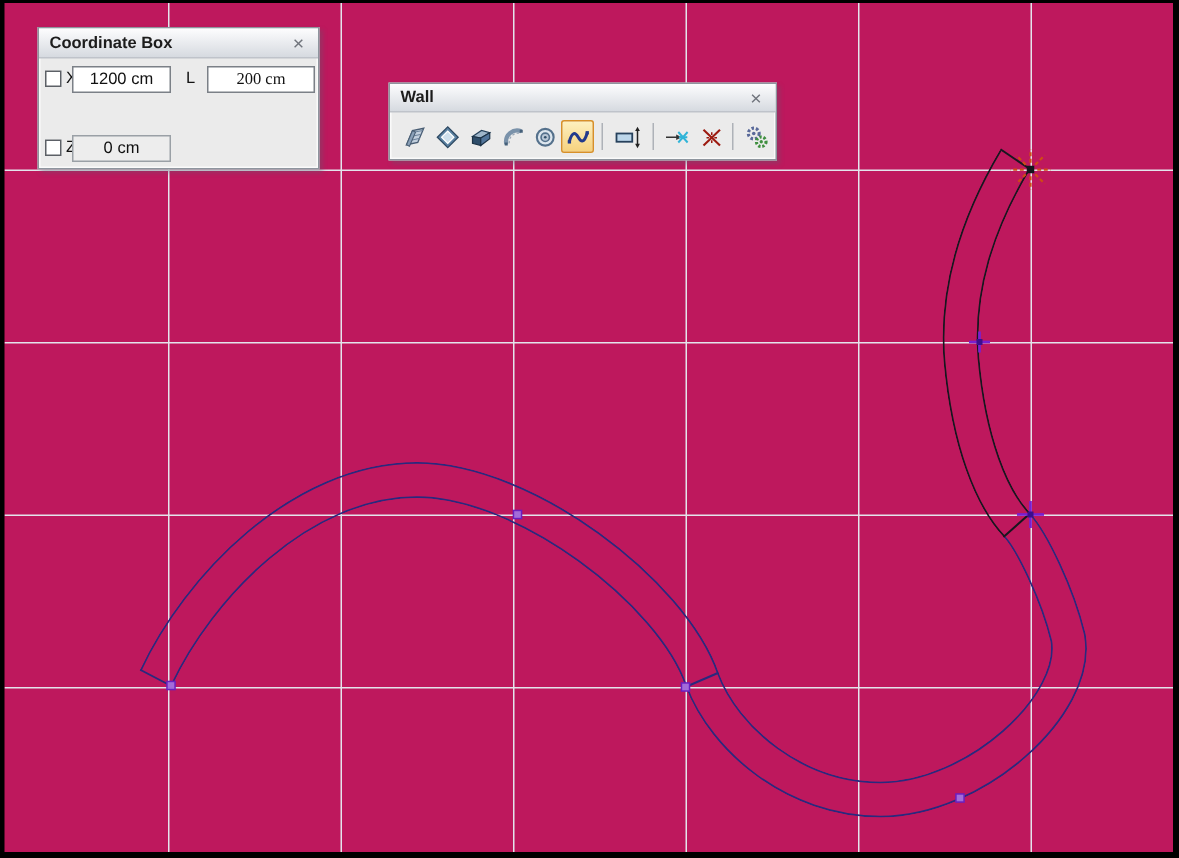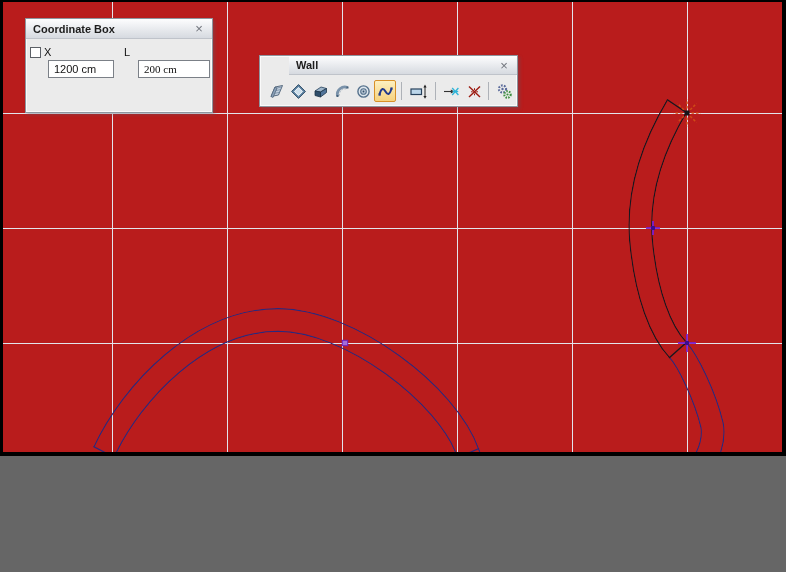--- a/index.html
+++ b/index.html
@@ -1,18 +1,18 @@
 <!DOCTYPE html>
 <html><head>
 <meta charset="utf-8">
 <style>
   html,body{margin:0;padding:0;background:#666;}
   *{box-sizing:border-box;}
   .window{
-    position:relative;width:786px;height:456px;background:#b91c1c;
+    position:relative;width:786px;height:572px;background:#be185d;
     border-top:2px solid #000;border-left:3px solid #000;
     border-right:4px solid #000;border-bottom:4px solid #000;
     overflow:hidden;font-family:"Liberation Sans",sans-serif;
   }
   #canvas-svg{position:absolute;left:0;top:0;width:779px;height:566px;display:block;}
 
   
   .palette{
     position:absolute;background:#ebebeb;border:1px solid #8e959e;
     box-shadow:inset 0 0 0 1px #fafafa, 2px 2px 3px rgba(90,95,110,.35);
@@ -27,22 +27,22 @@
   .palette .close{
     position:absolute;right:6px;top:0;width:14px;text-align:center;
     color:#70747c;font-size:13px;font-weight:normal;cursor:pointer;
   }
   
   .cb-row{position:absolute;left:0;height:22px;width:100%;}
   .cb{position:absolute;left:4px;top:3px;width:11px;height:11px;background:#fff;border:1px solid #5c6066;}
   .axis-label{position:absolute;left:18px;top:2px;font-size:11px;color:#111;}
   .param-label{position:absolute;left:98px;top:2px;font-size:11px;color:#111;}
   .field{
-    position:absolute;top:16px;height:18px;border:1px solid #7b8087;background:#fff;
-    font-family:"Liberation Sans",sans-serif;font-size:11px;color:#111;padding:0 5px;outline:none;
+    position:absolute;top:0;height:18px;border:1px solid #7b8087;background:#fff;
+    font-family:"Liberation Sans",sans-serif;font-size:11px;color:#111;padding:0 5px;outline:none;text-align:center;
   }
   .field.f1{left:22px;width:66px;}
   .field.f2{left:112px;width:72px;font-family:Liberation Serif, serif;}
   .field.disabled{background:#ededed;border-color:#9aa0a6;}
 
   
   .toolrow{position:absolute;left:0;top:23px;height:26px;width:100%;}
   .toolbtn{
     position:absolute;top:1px;width:22px;height:22px;border:1px solid transparent;
     display:flex;align-items:center;justify-content:center;background:transparent;padding:0;cursor:pointer;
@@ -132,24 +132,29 @@
 
     <div class="cb-row" style="top:25px;">
       <span class="cb"></span>
       <span class="axis-label">X</span>
       <input class="field f1" readonly="" value="1200 cm" style="">
       <span class="param-label">L</span>
       <input class="field f2" readonly="" value="200 cm" style="">
     </div>
 
 
+    <div class="cb-row" style="top:71px;">
+      <span class="cb"></span>
+      <span class="axis-label">Z</span>
+      <input class="field f1 disabled" readonly="" value="0 cm" style="">
+    </div>
   </div>
 
   <div class="palette" style="left:256px;top:53px;width:259px;height:52px;">
-    <div class="titlebar" style="height:19px;line-height:19px;margin-left:29px;">
+    <div class="titlebar" style="height:19px;line-height:19px;">
       <span>Wall</span>
       <span class="close">×</span>
     </div>
     <div class="toolrow">
 
       <button class="toolbtn" style="left:5px;">
         <svg width="17" height="17" viewBox="0 0 17 17">
           <path d="M3,13.5 L7,4 L14.5,2.5 L10.5,12 Z" fill="#c2cfdd" stroke="#4a5e74" stroke-width="0.9"></path>
           <path d="M4.6,10.8 L12,9.2 M5.8,8 L13,6.5 M6.8,5.4 L13.8,4" stroke="#6c839c" stroke-width="0.7" fill="none"></path>
           <path d="M3,13.5 L5,14.5 L9,5.2 L7,4 Z" fill="#8aa0b8" stroke="#4a5e74" stroke-width="0.7"></path>

